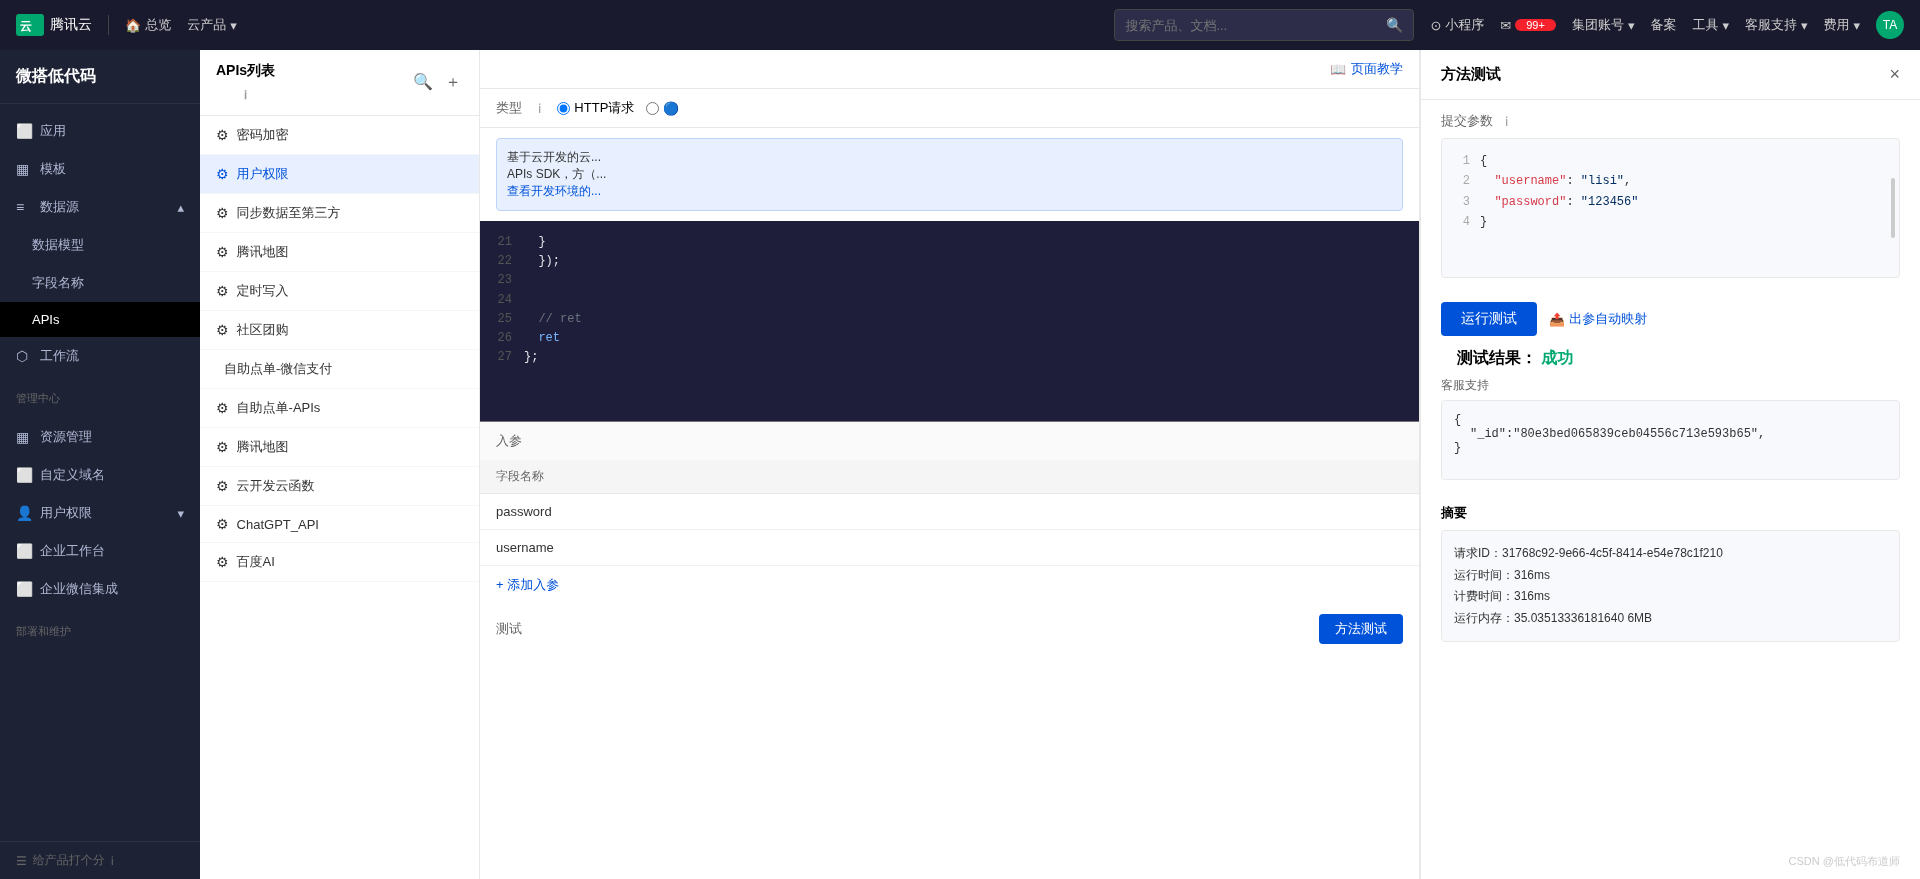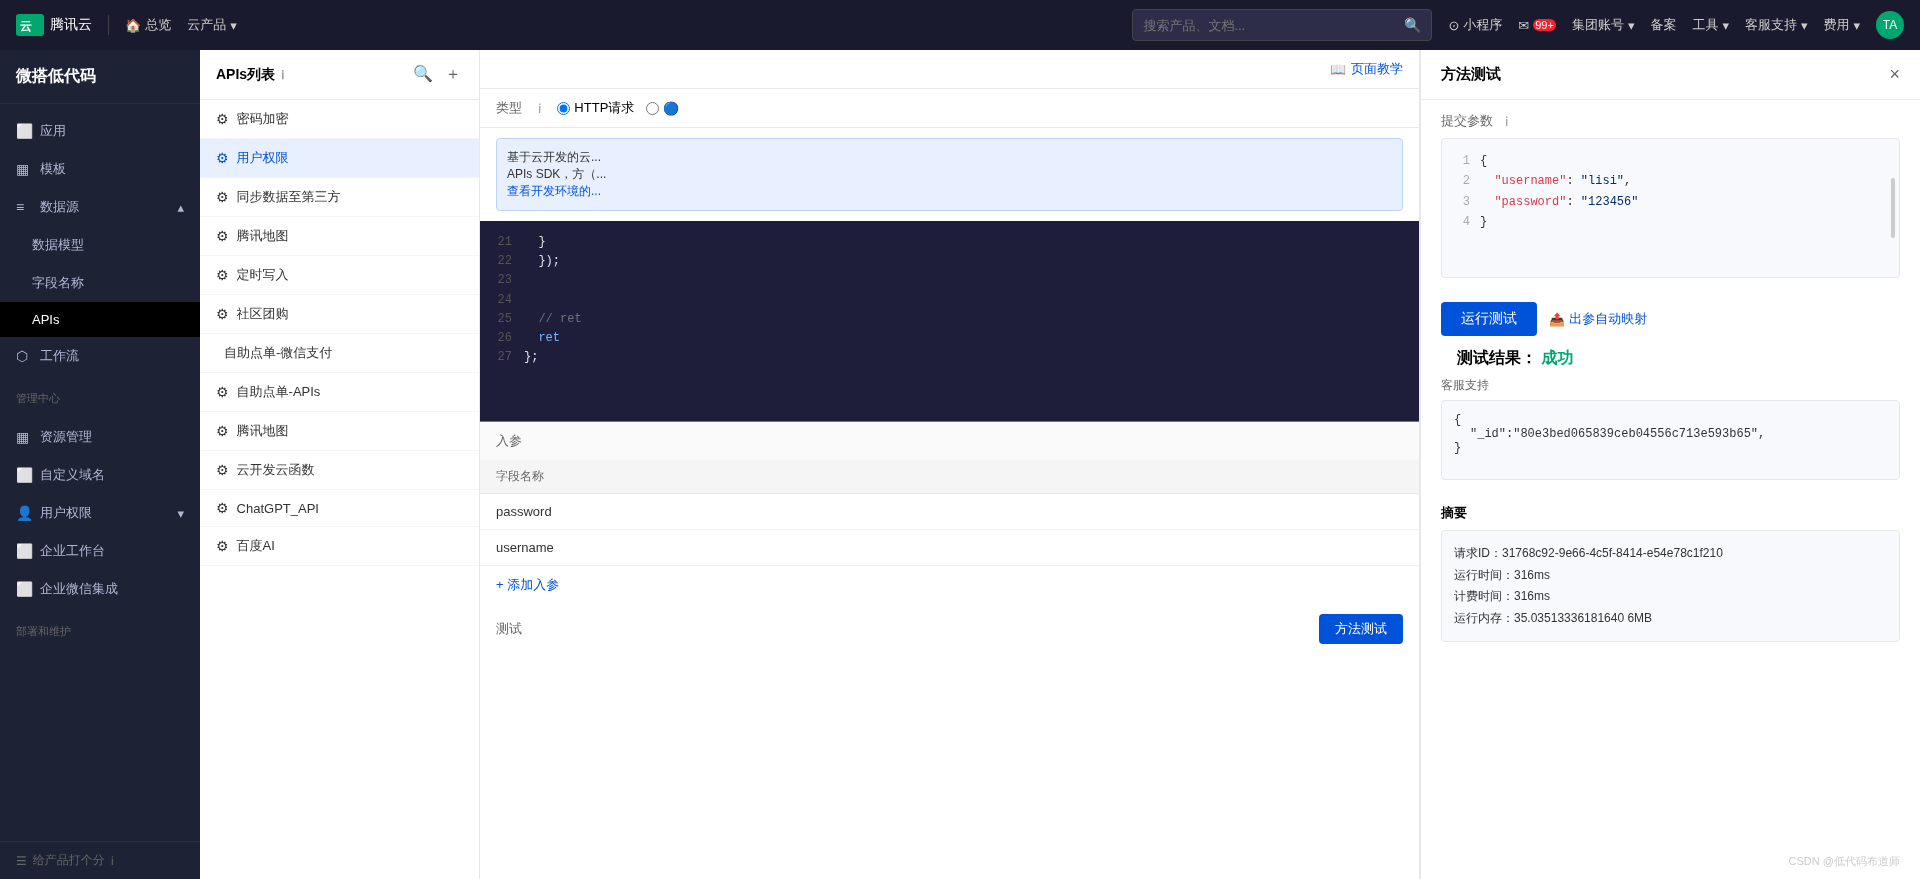--- a/index.html
+++ b/index.html
@@ -17,21 +17,21 @@
     .nav-item { color: #ccc; font-size: 13px; cursor: pointer; display: flex; align-items: center; gap: 4px; }
     .search-bar {
       flex: 1; max-width: 300px; margin-left: auto;
       background: #2d2d4a; border: 1px solid #444; border-radius: 4px;
       display: flex; align-items: center; padding: 0 10px; height: 32px;
     }
     .search-bar input { background: transparent; border: none; outline: none; color: #ccc; font-size: 13px; width: 100%; }
     .search-icon-nav { color: #888; font-size: 14px; }
     .nav-right { display: flex; align-items: center; gap: 16px; }
     .nav-btn { color: #ccc; font-size: 13px; cursor: pointer; display: flex; align-items: center; gap: 4px; }
-    .badge { background: #f5222d; color: #fff; border-radius: 10px; padding: 0 2px; font-size: 11px; }
+    .badge { background: #f5222d; color: #fff; border-radius: 10px; padding: 0 11px; font-size: 11px; }
     .avatar { width: 28px; height: 28px; border-radius: 50%; background: #00a870; display: flex; align-items: center; justify-content: center; color: #fff; font-size: 12px; cursor: pointer; }
 
     
     .main-layout { display: flex; margin-top: 50px; height: calc(100vh - 50px); }
 
     
     .left-sidebar {
       width: 200px; background: #1e2235; color: #fff;
       display: flex; flex-direction: column;
       flex-shrink: 0; overflow-y: auto;
@@ -53,21 +53,21 @@
 
     
     .apis-panel {
       width: 280px; background: #fff; border-right: 1px solid #e8e8e8;
       display: flex; flex-direction: column; flex-shrink: 0;
     }
     .apis-header {
       display: flex; align-items: center; justify-content: space-between;
       padding: 12px 16px; border-bottom: 1px solid #e8e8e8;
     }
-    .apis-header-title { font-size: 14px; font-weight: 600; display: flex; align-items: center; gap: 6px; }
+    .apis-header-title { font-size: 14px; font-weight: 600; display: flex; align-items: center; gap: 6px; flex-direction: column; }
     .apis-header-actions { display: flex; gap: 8px; }
     .icon-btn { color: #666; cursor: pointer; font-size: 16px; padding: 2px; }
     .apis-list { overflow-y: auto; flex: 1; }
     .api-item {
       display: flex; align-items: center; gap: 8px;
       padding: 10px 16px; cursor: pointer; border-bottom: 1px solid #f5f5f5;
       font-size: 13px; color: #333;
     }
     .api-item.active { background: #e8f0ff; color: #0052d9; }
     .api-item .api-icon { font-size: 14px; }

